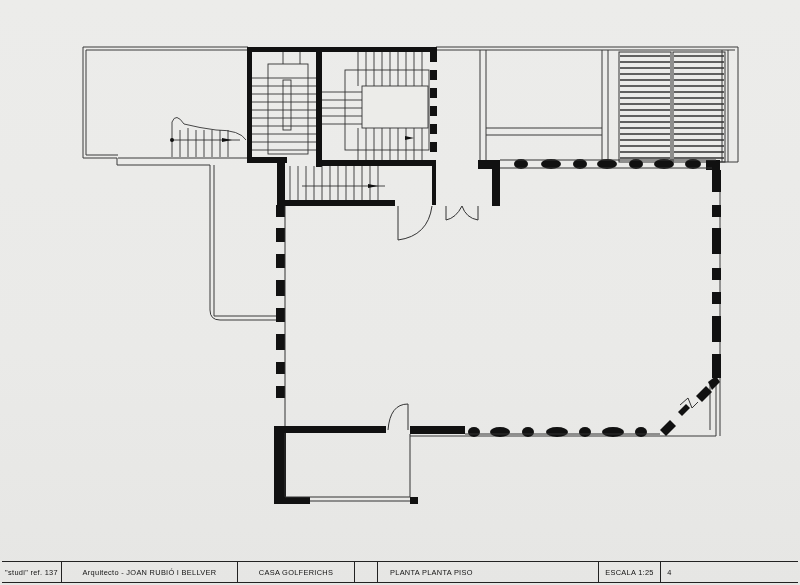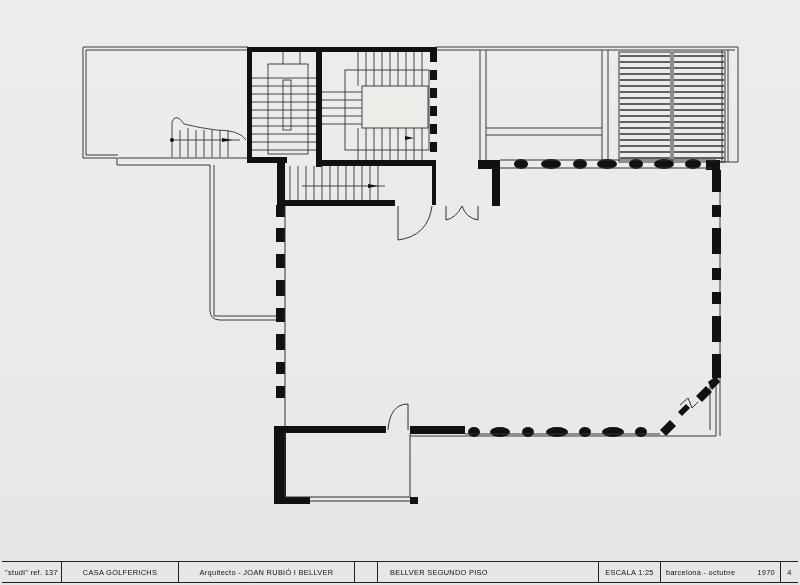--- a/index.html
+++ b/index.html
@@ -141,25 +141,20 @@
     <g fill="none" stroke="#333" stroke-width="1">
       <path d="M285 206 V426 M285 433 V497 H410 V434"></path>
       <path d="M310 501 H410"></path>
       <path d="M500 168 H712 M500 160 H716"></path>
       <path d="M465 434 H660"></path>
     </g>
   </svg>
 
   <div class="titleblock">
     <div class="tb-cell" style="width:60px;">"studi" ref. 137</div>
+    <div class="tb-cell" style="width:176px;">Arquitecto - JOAN RUBIÓ I BELLVER</div>
     <div class="tb-cell" style="width:117px;">CASA GOLFERICHS</div>
-    <div class="tb-cell" style="width:176px;">Arquitecto - JOAN RUBIÓ I BELLVER</div>
     <div class="tb-cell" style="width:23px;"></div>
-    <div class="tb-cell" style="width:221px;justify-content:flex-start;padding-left:12px;">BELLVER SEGUNDO PISO</div>
+    <div class="tb-cell" style="width:221px;justify-content:flex-start;padding-left:12px;">PLANTA PLANTA PISO</div>
     <div class="tb-cell" style="width:62px;">ESCALA 1:25</div>
-    <div class="tb-cell" style="width:120px;">
-      <span>barcelona - octubre</span>
-        <span class="gap"></span>
-        <span>1970</span>
-    </div>
     <div class="tb-cell" style="width:17px;">4</div>
   </div>
 </div>
 
 </body></html>

